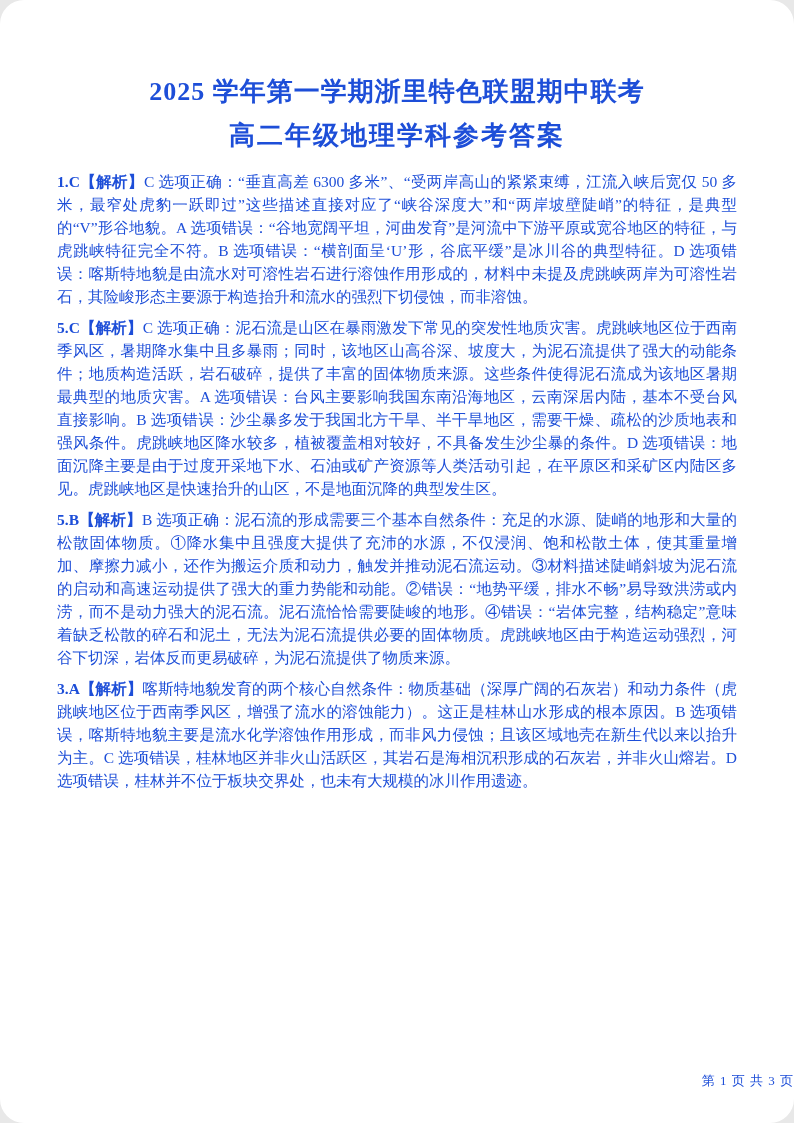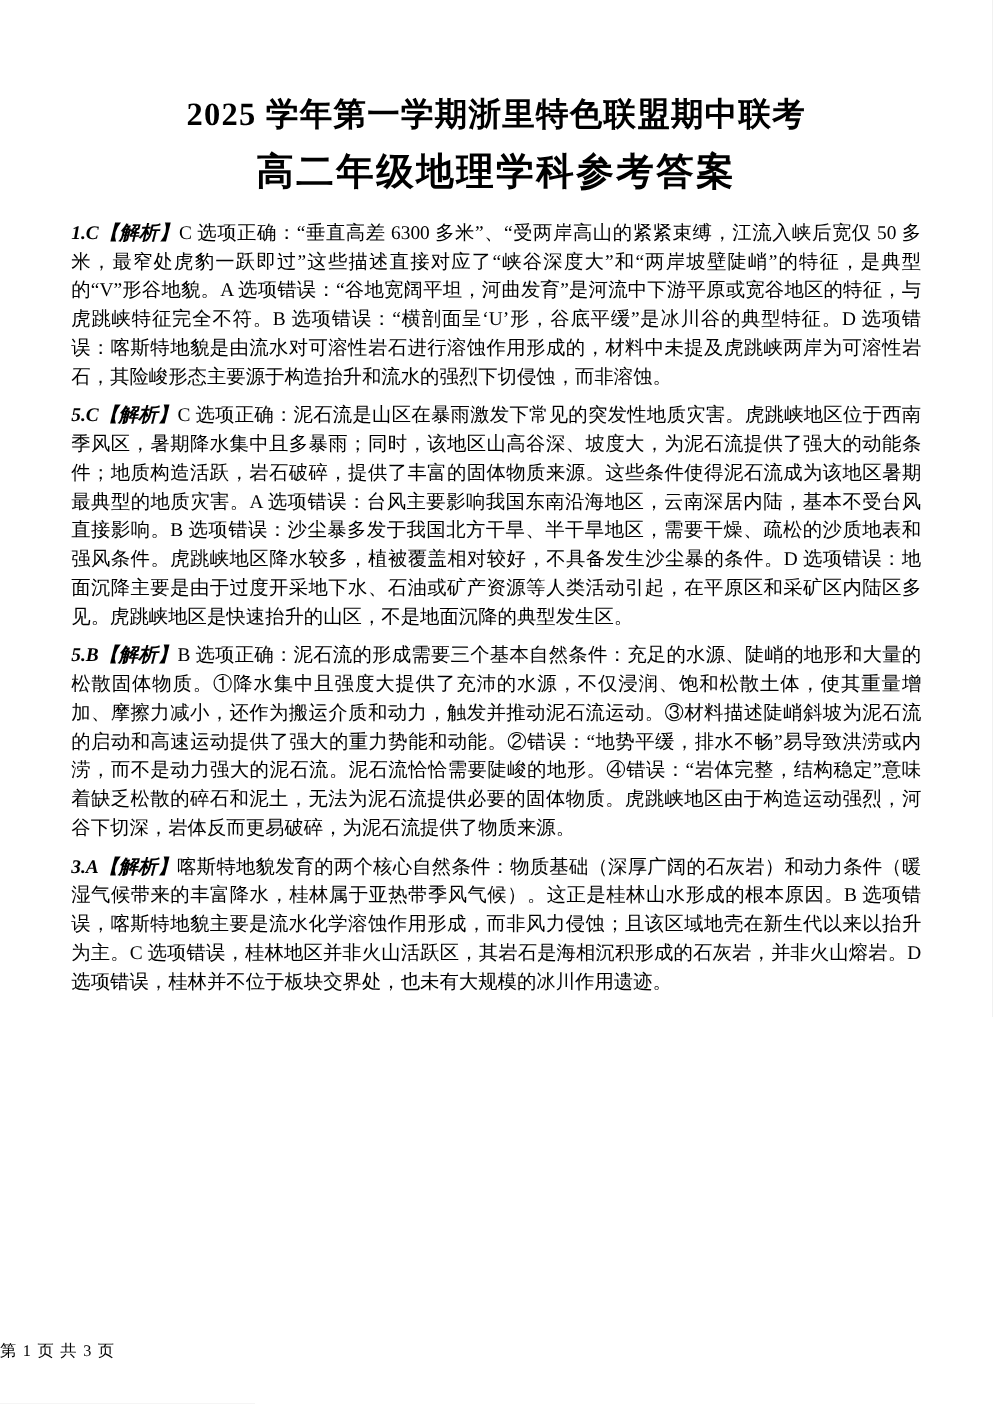--- a/index.html
+++ b/index.html
@@ -5,58 +5,58 @@
   * { margin: 0; padding: 0; box-sizing: border-box; }
   html, body { background: #e8e8e8; }
   .page {
     width: 794px;
     height: 1123px;
     margin: 0 auto;
     background: #ffffff;
     position: relative;
     padding: 60px 57px 0 57px;
     font-family: "Liberation Serif", "DejaVu Serif", serif;
-    color: #000000;
+    color: #1d4ed8;
     overflow: hidden;
+    border-radius: 24px;
   }
   .doc-title {
     text-align: center;
     font-size: 26px;
     font-weight: 700;
     letter-spacing: 1px;
     margin-top: 16px;
     line-height: 1.2;
   }
   .doc-subtitle {
     text-align: center;
-    font-size: 30px;
+    font-size: 26px;
     font-weight: 700;
     letter-spacing: 2px;
     margin-top: 13px;
     line-height: 1.2;
   }
   .doc-body {
     margin-top: 19px;
     font-size: 15.5px;
     line-height: 23px;
     text-align: justify;
   }
   .answer-item {
     margin-bottom: 8px;
   }
   .answer-item b {
     font-weight: 700;
-    font-style: italic;
   }
   .page-footer {
     position: absolute;
     bottom: 33px;
     left: 0;
     width: 100%;
-    text-align: left;
+    text-align: right;
     font-size: 13px;
     letter-spacing: 1px;
   }
 </style>
 </head>
 <body>
 
 <div class="page">
 
   <h1 class="doc-title">2025 学年第一学期浙里特色联盟期中联考</h1>
@@ -65,20 +65,20 @@
   <div class="doc-body">
 
     <p class="answer-item"><b>1.C【解析】</b><span>C 选项正确：“垂直高差 6300 多米”、“受两岸高山的紧紧束缚，江流入峡后宽仅 50 多米，最窄处虎豹一跃即过”这些描述直接对应了“峡谷深度大”和“两岸坡壁陡峭”的特征，是典型的“V”形谷地貌。A 选项错误：“谷地宽阔平坦，河曲发育”是河流中下游平原或宽谷地区的特征，与虎跳峡特征完全不符。B 选项错误：“横剖面呈‘U’形，谷底平缓”是冰川谷的典型特征。D 选项错误：喀斯特地貌是由流水对可溶性岩石进行溶蚀作用形成的，材料中未提及虎跳峡两岸为可溶性岩石，其险峻形态主要源于构造抬升和流水的强烈下切侵蚀，而非溶蚀。</span></p>
 
     <p class="answer-item"><b>5.C【解析】</b><span>C 选项正确：泥石流是山区在暴雨激发下常见的突发性地质灾害。虎跳峡地区位于西南季风区，暑期降水集中且多暴雨；同时，该地区山高谷深、坡度大，为泥石流提供了强大的动能条件；地质构造活跃，岩石破碎，提供了丰富的固体物质来源。这些条件使得泥石流成为该地区暑期最典型的地质灾害。A 选项错误：台风主要影响我国东南沿海地区，云南深居内陆，基本不受台风直接影响。B 选项错误：沙尘暴多发于我国北方干旱、半干旱地区，需要干燥、疏松的沙质地表和强风条件。虎跳峡地区降水较多，植被覆盖相对较好，不具备发生沙尘暴的条件。D 选项错误：地面沉降主要是由于过度开采地下水、石油或矿产资源等人类活动引起，在平原区和采矿区内陆区多见。虎跳峡地区是快速抬升的山区，不是地面沉降的典型发生区。</span></p>
 
     <p class="answer-item"><b>5.B【解析】</b><span>B 选项正确：泥石流的形成需要三个基本自然条件：充足的水源、陡峭的地形和大量的松散固体物质。①降水集中且强度大提供了充沛的水源，不仅浸润、饱和松散土体，使其重量增加、摩擦力减小，还作为搬运介质和动力，触发并推动泥石流运动。③材料描述陡峭斜坡为泥石流的启动和高速运动提供了强大的重力势能和动能。②错误：“地势平缓，排水不畅”易导致洪涝或内涝，而不是动力强大的泥石流。泥石流恰恰需要陡峻的地形。④错误：“岩体完整，结构稳定”意味着缺乏松散的碎石和泥土，无法为泥石流提供必要的固体物质。虎跳峡地区由于构造运动强烈，河谷下切深，岩体反而更易破碎，为泥石流提供了物质来源。</span></p>
 
 
 
-    <p class="answer-item"><b>3.A【解析】</b><span>喀斯特地貌发育的两个核心自然条件：物质基础（深厚广阔的石灰岩）和动力条件（暖湿气候带来的丰富降水，桂林属于亚热带季风气候）。这正是桂林山水形成的根本原因。B 选项错误，喀斯特地貌主要是流水化学溶蚀作用形成，而非风力侵蚀；且该区域地壳在新生代以来以抬升为主。C 选项错误，桂林地区并非火山活跃区，其岩石是海相沉积形成的石灰岩，并非火山熔岩。D 选项错误，桂林并不位于板块交界处，也未有大规模的冰川作用遗迹。</span></p>
+    <p class="answer-item"><b>3.A【解析】</b><span>喀斯特地貌发育的两个核心自然条件：物质基础（深厚广阔的石灰岩）和动力条件（虎跳峡地区位于西南季风区，增强了流水的溶蚀能力）。这正是桂林山水形成的根本原因。B 选项错误，喀斯特地貌主要是流水化学溶蚀作用形成，而非风力侵蚀；且该区域地壳在新生代以来以抬升为主。C 选项错误，桂林地区并非火山活跃区，其岩石是海相沉积形成的石灰岩，并非火山熔岩。D 选项错误，桂林并不位于板块交界处，也未有大规模的冰川作用遗迹。</span></p>
 
 
   </div>
 
   <div class="page-footer">第 1 页 共 3 页</div>
 
 </div>
 
 </body></html>

